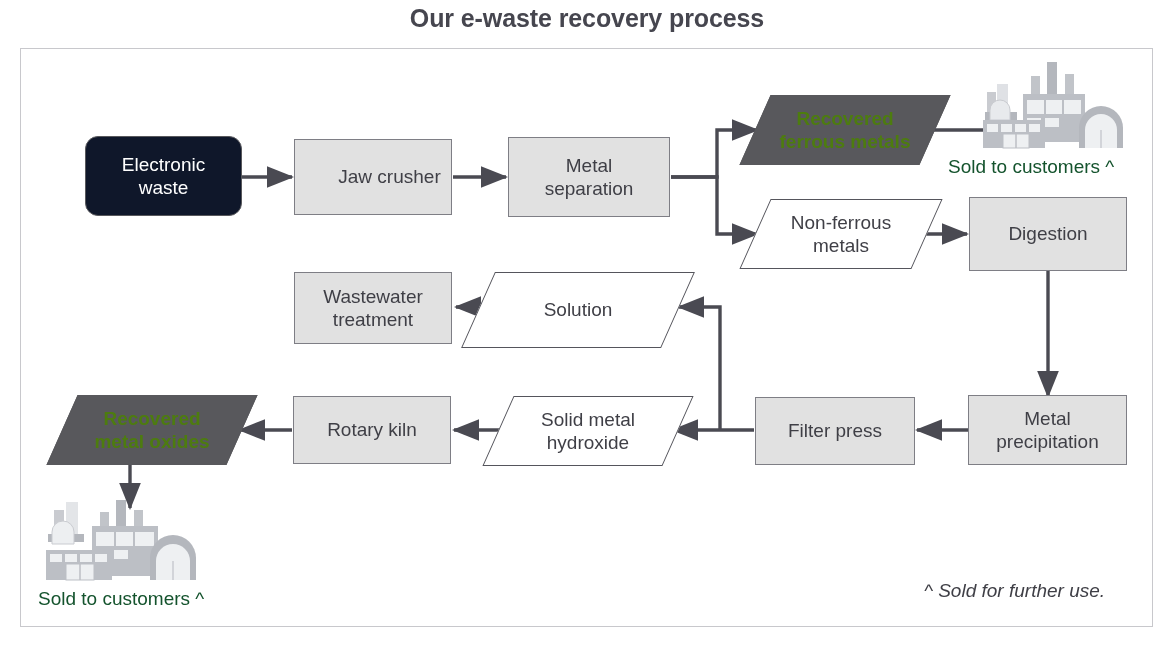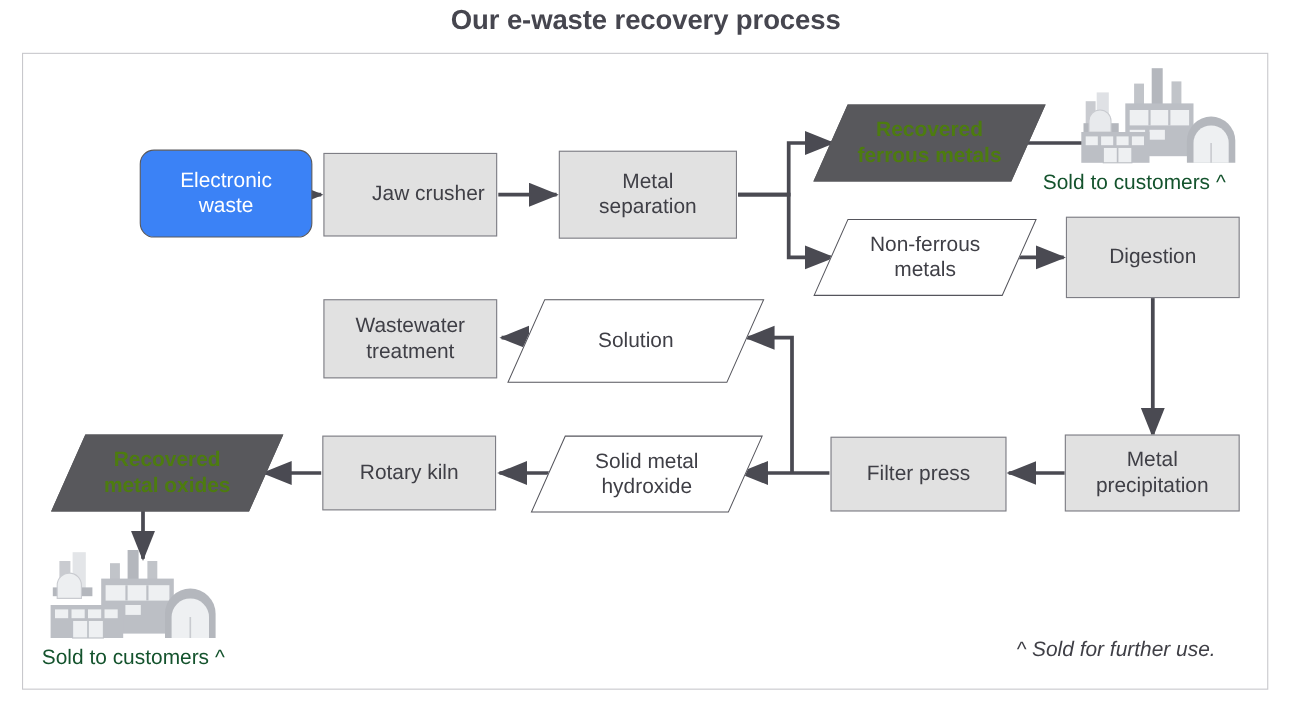--- a/index.html
+++ b/index.html
@@ -57,25 +57,24 @@
   .node .lbl { display: block; pointer-events: none; }
 
   
   .proc {
     background: #e1e1e1;
     border: 1px solid #7e7e85;
     color: #3f3f46;
   }
   
   .term-dark {
-    background: #3b82f6;
+    background: #0f172a;
     border: 1px solid #58585c;
     border-radius: 13px;
     color: #ffffff;
-    margin-left: 42px;
   }
   
   .para {
     color: #3f3f46;
     background: transparent;
     border: none;
   }
   .para .skew {
     position: absolute;
     left: 0; top: 0; right: 0; bottom: 0;

